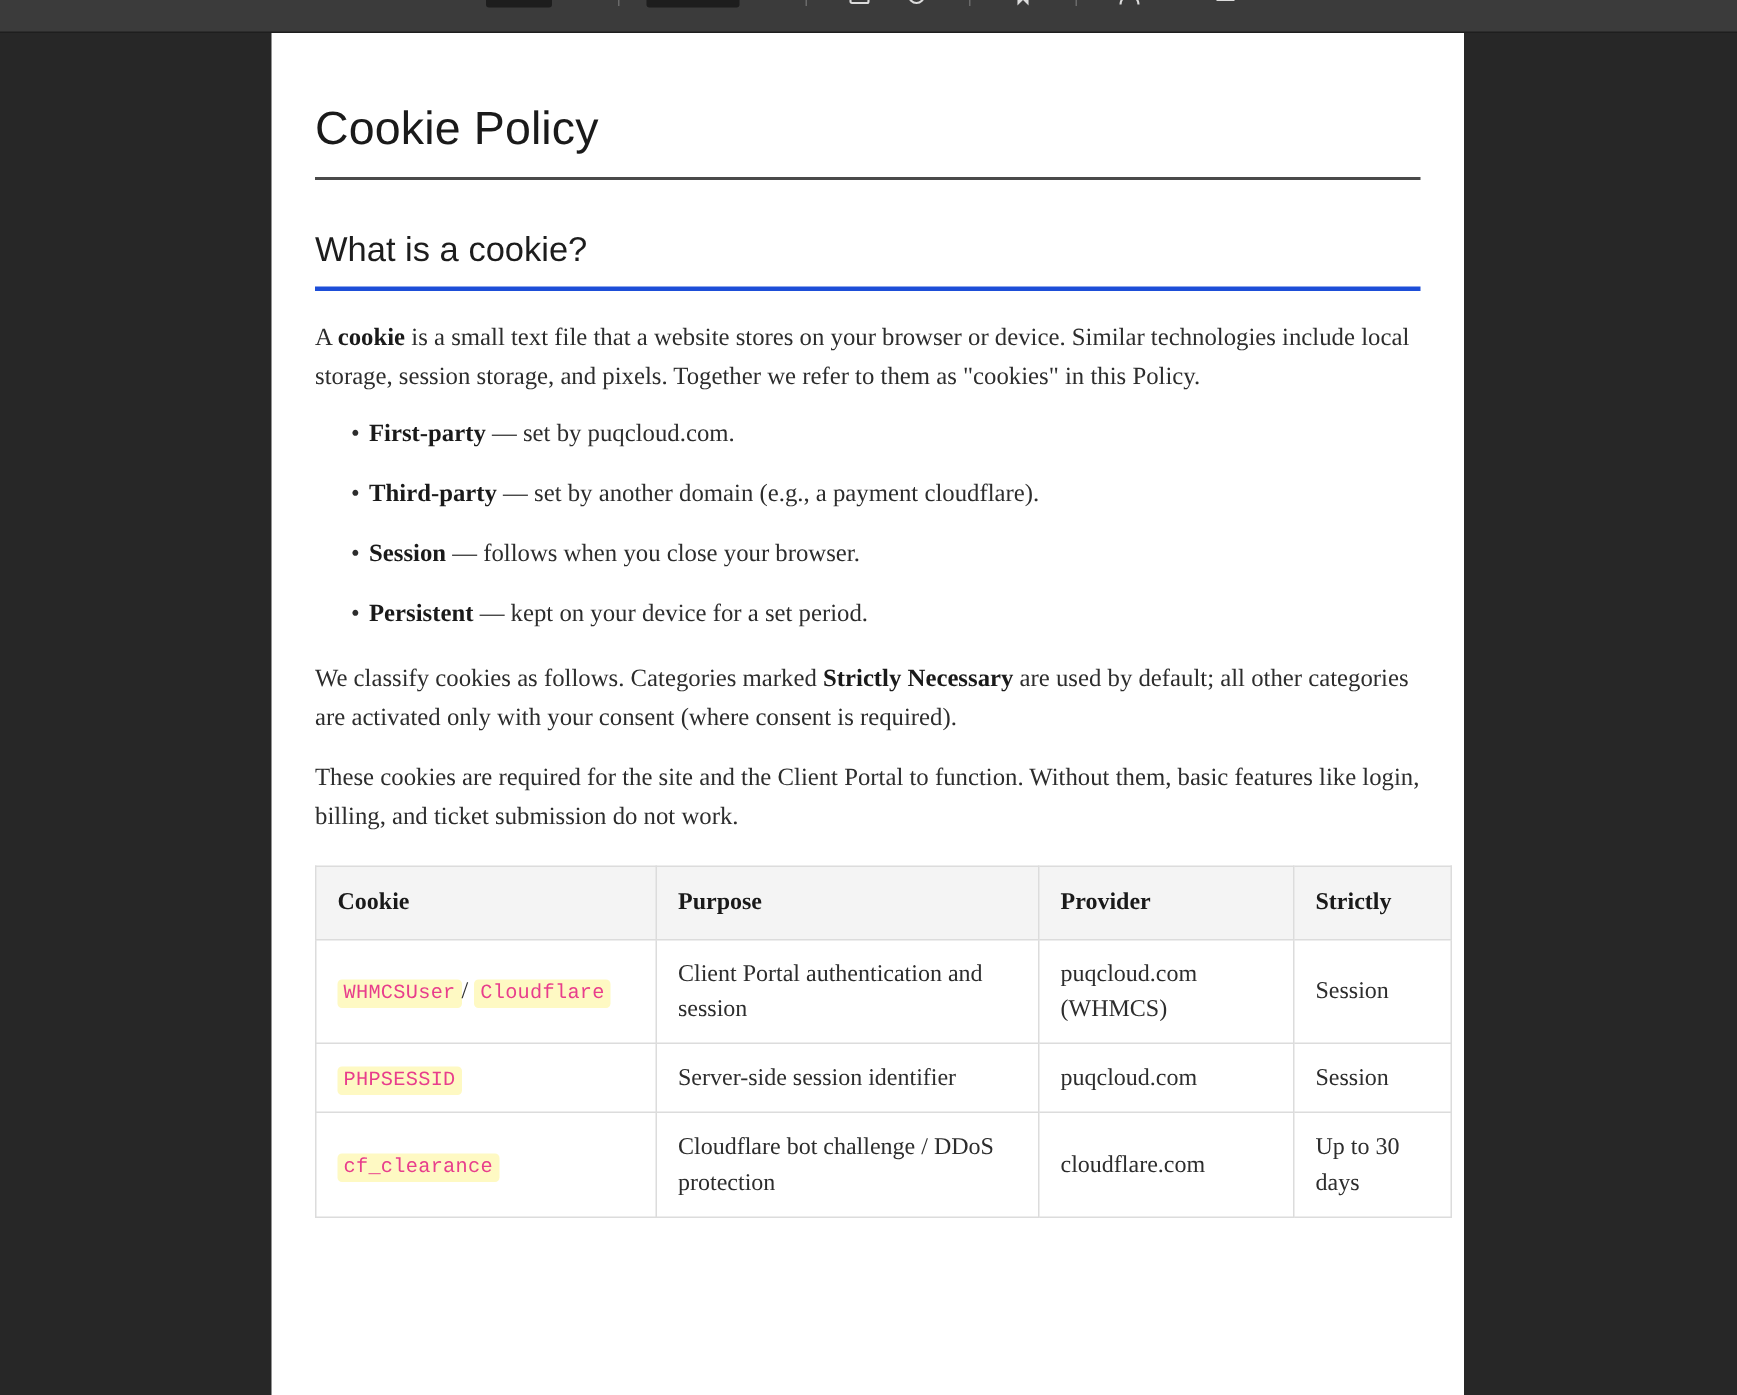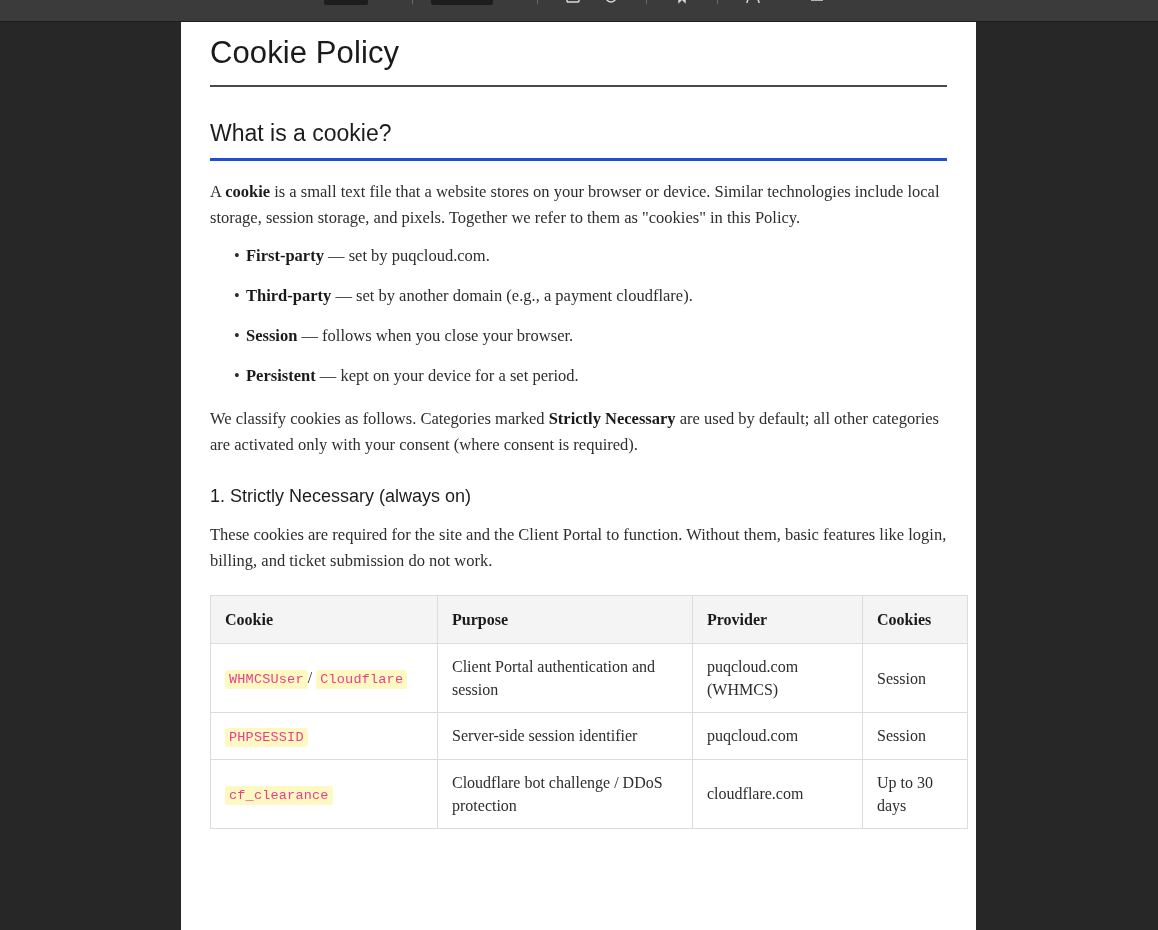--- a/index.html
+++ b/index.html
@@ -81,21 +81,21 @@
     padding: 0 29px;
     overflow: hidden;
   }
 
   h1.doc-title {
     font-family: "Liberation Sans", sans-serif;
     font-weight: 400;
     font-size: 31px;
     line-height: 1.2;
     color: #1a1a1a;
-    margin: 12px 0 0 0;
+    margin: 45px 0 0 0;
     padding: 0 0 14px 0;
     border-bottom: 2px solid #4a4a4a;
     letter-spacing: 0.1px;
   }
 
   h2.sec-title {
     font-family: "Liberation Sans", sans-serif;
     font-weight: 400;
     font-size: 23px;
     line-height: 1.25;
@@ -254,37 +254,36 @@
     <li><b>Third-party</b><span> — set by another domain (e.g., a payment cloudflare).</span></li>
     <li><b>Session</b><span> — follows when you close your browser.</span></li>
     <li><b>Persistent</b><span> — kept on your device for a set period.</span></li>
   </ul>
 
 
   <p class="body-text">
     <span>We classify cookies as follows. Categories marked </span><b>Strictly Necessary</b><span> are used by default; all other categories are activated only with your consent (where consent is required).</span>
   </p>
 
-  <h3 class="sub-title">1. Strictly Necessary (always on)</h3>
 
   <p class="body-text tight">These cookies are required for the site and the Client Portal to function. Without them, basic features like login, billing, and ticket submission do not work.</p>
 
   <table class="cookie-table">
     <colgroup>
       <col class="c-cookie">
         <col class="c-purpose">
         <col class="c-provider">
         <col class="c-duration">
     </colgroup>
     <thead>
       <tr>
         <th>Cookie</th>
         <th>Purpose</th>
         <th>Provider</th>
-        <th>Cookies</th>
+        <th>Strictly</th>
       </tr>
     </thead>
     <tbody>
       <tr>
         <td>
           <code class="ck">WHMCSUser</code><span class="sep-slash">/</span>
           <code class="ck">Cloudflare</code>
         </td>
         <td>Client Portal authentication and session</td>
         <td>puqcloud.com (WHMCS)</td>

